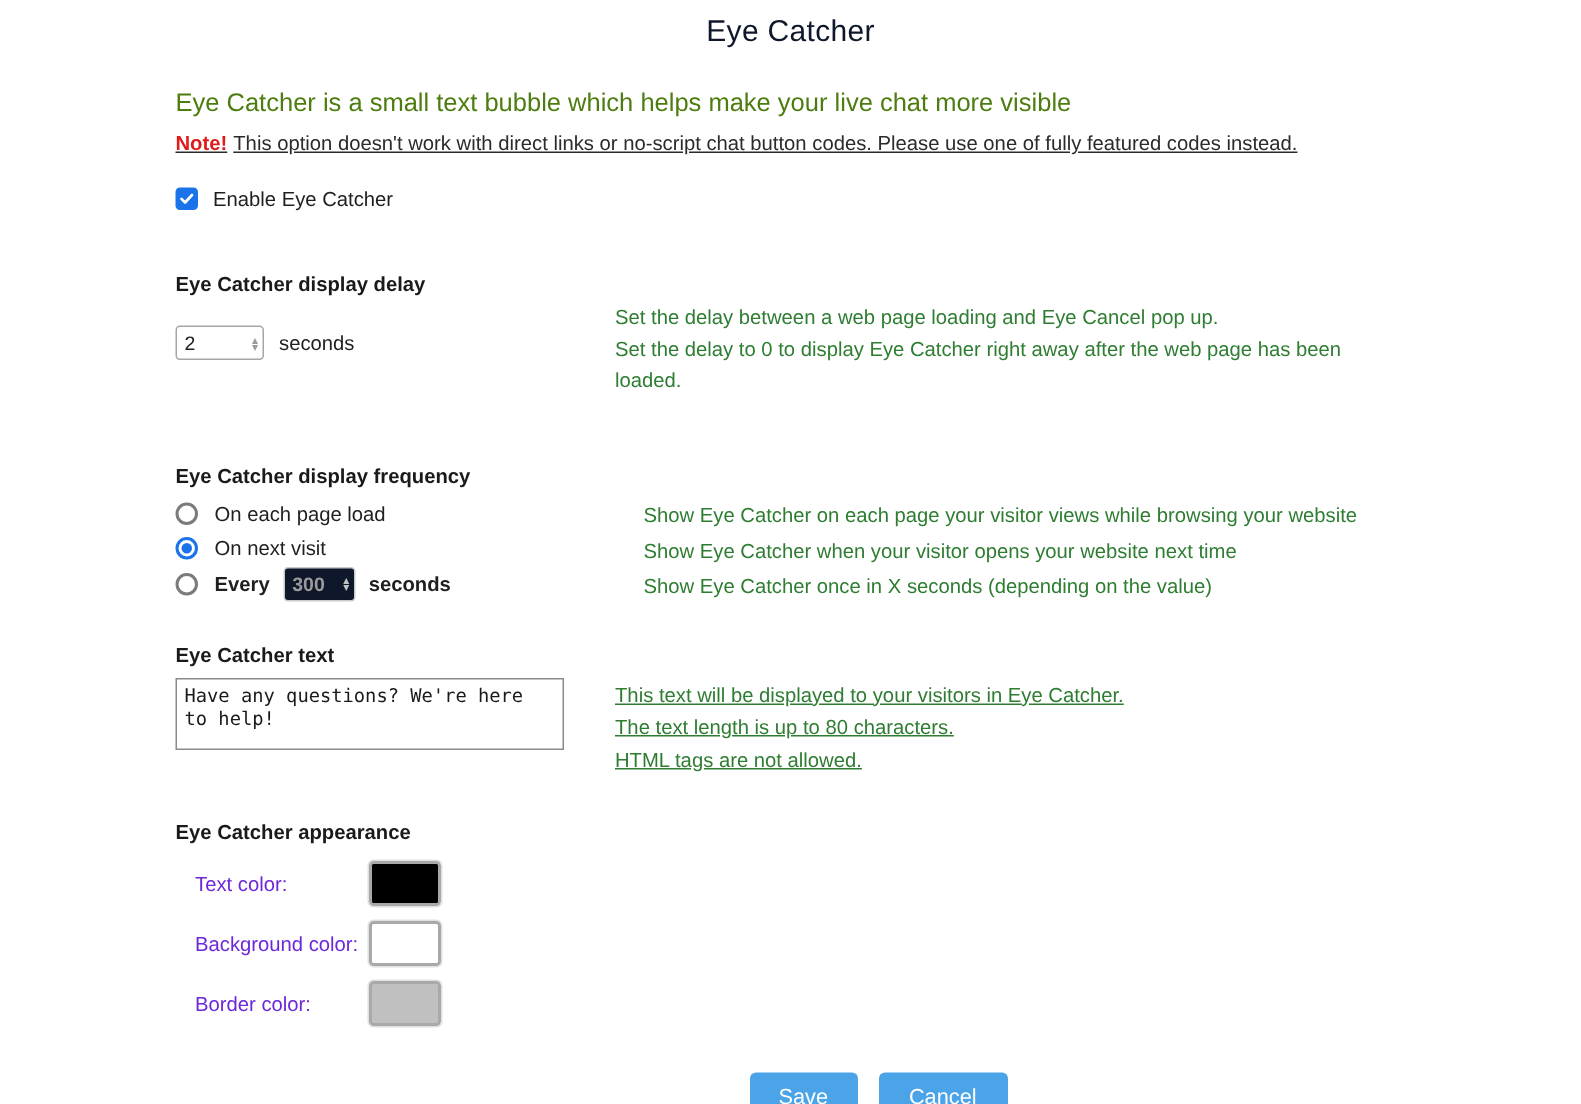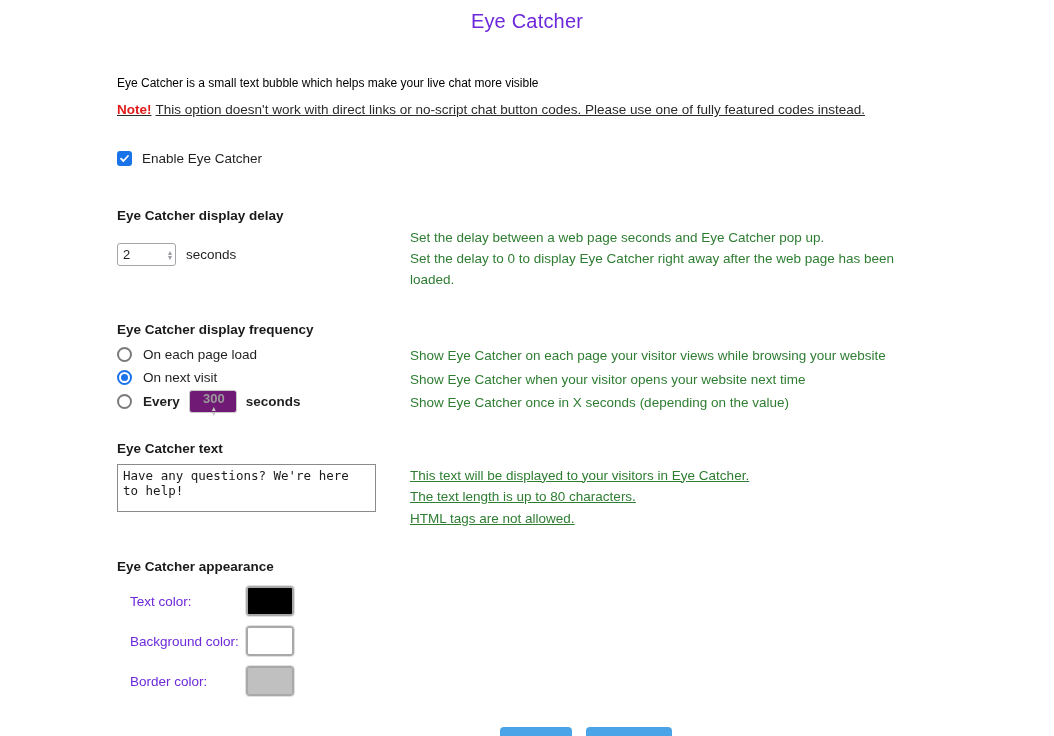--- a/index.html
+++ b/index.html
@@ -4,29 +4,29 @@
 <style>
   html,body{margin:0;padding:0;background:#fff;}
   body{
     width:1054px;height:736px;
     font-family:"Liberation Sans","DejaVu Sans",sans-serif;
     color:#2e2e2e;-webkit-font-smoothing:antialiased;
   }
   .page{position:relative;width:1054px;height:736px;overflow:hidden;background:#fff;}
   .page-title{
     margin:9px 0 0;text-align:center;font-size:20px;line-height:24px;
-    font-weight:400;color:#6d28d9;letter-spacing:.2px;
+    font-weight:400;color:#0f172a;letter-spacing:.2px;
   }
   .content{margin-left:117px;}
-  .intro{margin-top:42px;font-size:12px;line-height:16px;color:#000000;}
+  .intro{margin-top:28px;font-size:17px;line-height:16px;color:#4d7c0f;}
   .note{margin-top:11px;font-size:13.5px;line-height:16px;color:#2b2b2b;text-decoration:underline;}
   .note-label{color:#e01b1b;font-weight:700;margin-right:4px;}
 
   
-  .enable-row{margin-top:33px;display:flex;align-items:center;cursor:pointer;width:max-content;}
+  .enable-row{margin-top:21px;display:flex;align-items:center;cursor:pointer;width:max-content;}
   .checkbox{
     width:15px;height:15px;border-radius:3px;background:#1a73e8;
     display:inline-flex;align-items:center;justify-content:center;flex:0 0 auto;
   }
   .checkbox svg{display:block;}
   .enable-label{margin-left:10px;font-size:13.5px;color:#1f1f1f;}
 
   
   .section{display:flex;align-items:flex-start;}
   .section .left{width:293px;flex:0 0 293px;}
@@ -38,25 +38,25 @@
   .delay-row{margin-top:19px;display:flex;align-items:center;}
 
   .num-input{
     width:59px;height:23px;box-sizing:border-box;background:#fff;
     border:1px solid #a6a6a6;border-radius:3px;
     display:inline-flex;align-items:center;justify-content:space-between;
     padding:0 3px 0 5px;font-size:13px;color:#1f1f1f;
   }
   .num-input .spinner{display:flex;flex-direction:column;align-items:center;line-height:5px;}
   .num-input .spinner span{font-size:8px;line-height:5px;color:#9a9aa2;cursor:default;}
-  .num-input.disabled{border-color:#c9c9c9;color:#9b9b9b;background:#701a75;width:48px;flex-direction:column;}
+  .num-input.disabled{border-color:#c9c9c9;color:#9b9b9b;background:#0f172a;width:48px;}
   .num-input.disabled .spinner span{color:#c2c2c2;}
   .unit{margin-left:10px;font-size:13.5px;color:#1f1f1f;}
 
-  .sec-freq{margin-top:32px;}
+  .sec-freq{margin-top:46px;gap:19px;}
   .freq-options{margin-top:5px;}
   .radio-row{display:flex;align-items:center;height:23px;cursor:pointer;width:max-content;text-align:center;}
   .radio-row.tall{height:24px;font-weight:bold;}
   .radio{
     box-sizing:border-box;width:15px;height:15px;border-radius:50%;
     border:2px solid #7b7b7b;background:#fff;flex:0 0 auto;
     display:inline-flex;align-items:center;justify-content:center;
   }
   .radio.selected{border-color:#1a73e8;}
   .radio.selected .dot{width:7px;height:7px;border-radius:50%;background:#1a73e8;}
@@ -128,21 +128,21 @@
             <span>2</span>
             <span class="spinner">
               <span>▴</span>
               <span>▾</span>
             </span>
           </span>
           <span class="unit">seconds</span>
         </div>
       </div>
       <div class="help">
-        <div>Set the delay between a web page seconds and Eye Catcher pop up.</div>
+        <div>Set the delay between a web page loading and Eye Cancel pop up.</div>
         <div>Set the delay to 0 to display Eye Catcher right away after the web page has been loaded.</div>
       </div>
     </div>
 
     <div class="section sec-freq">
       <div class="left">
         <h3 class="section-heading">Eye Catcher display frequency</h3>
         <div class="freq-options">
           <div class="radio-row">
             <span class="radio">

